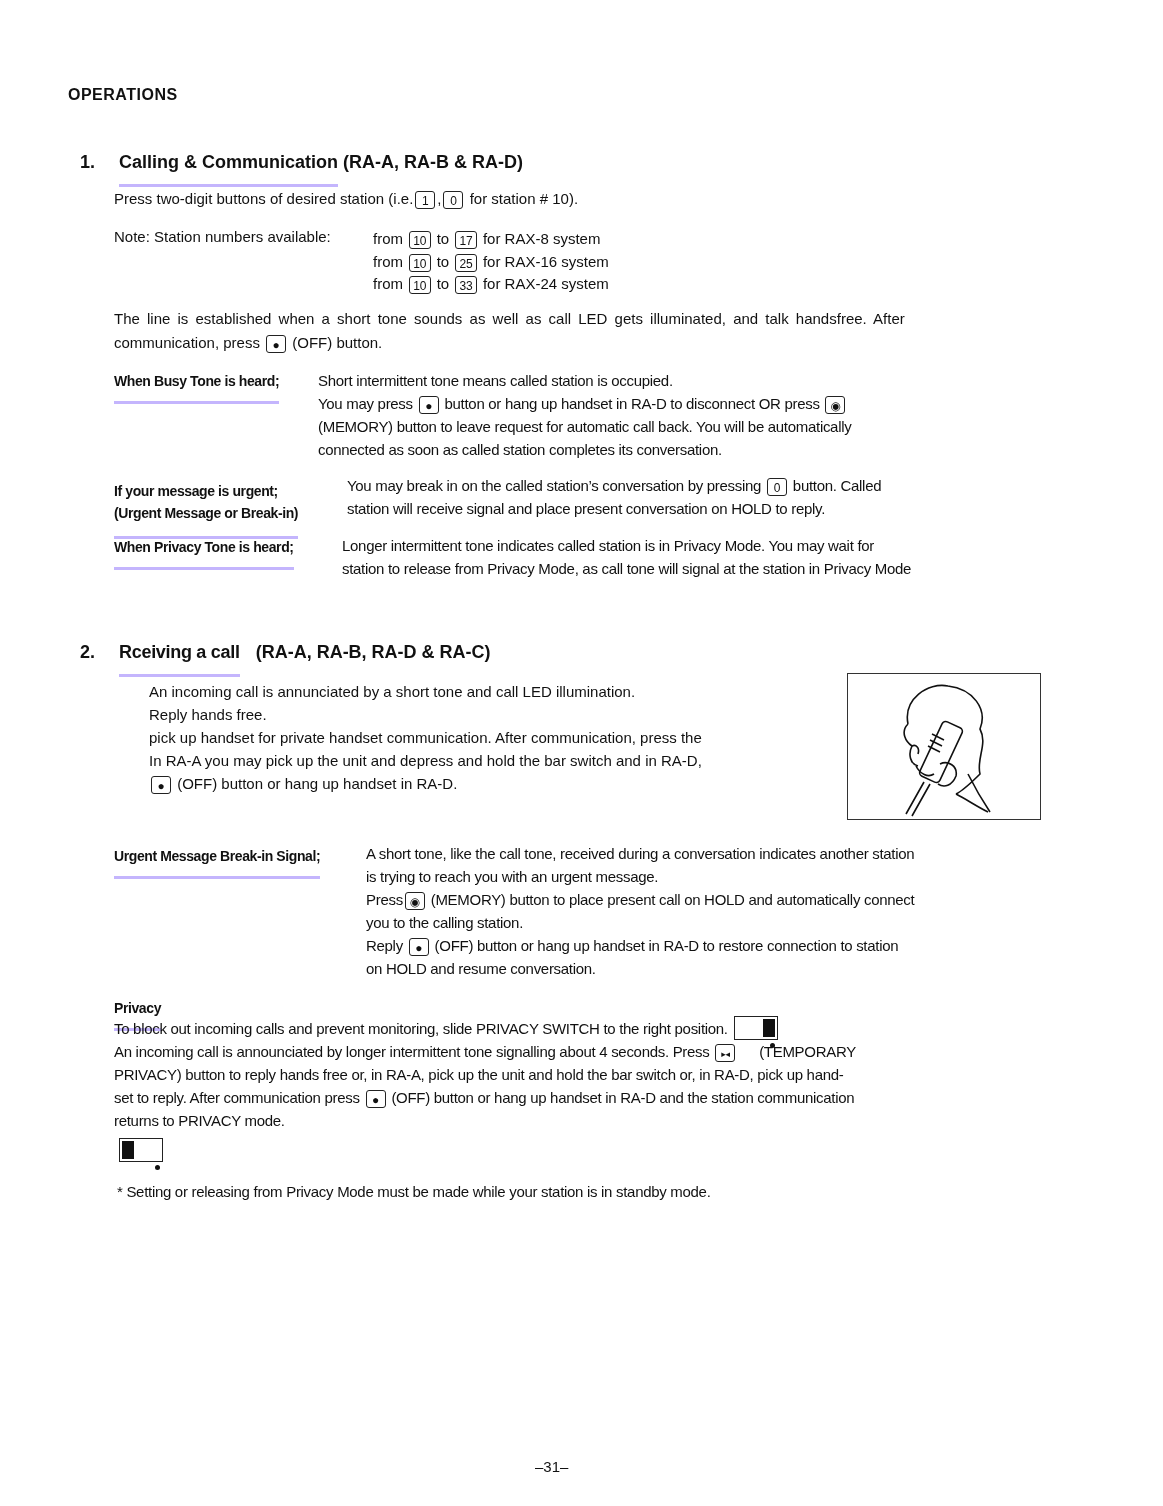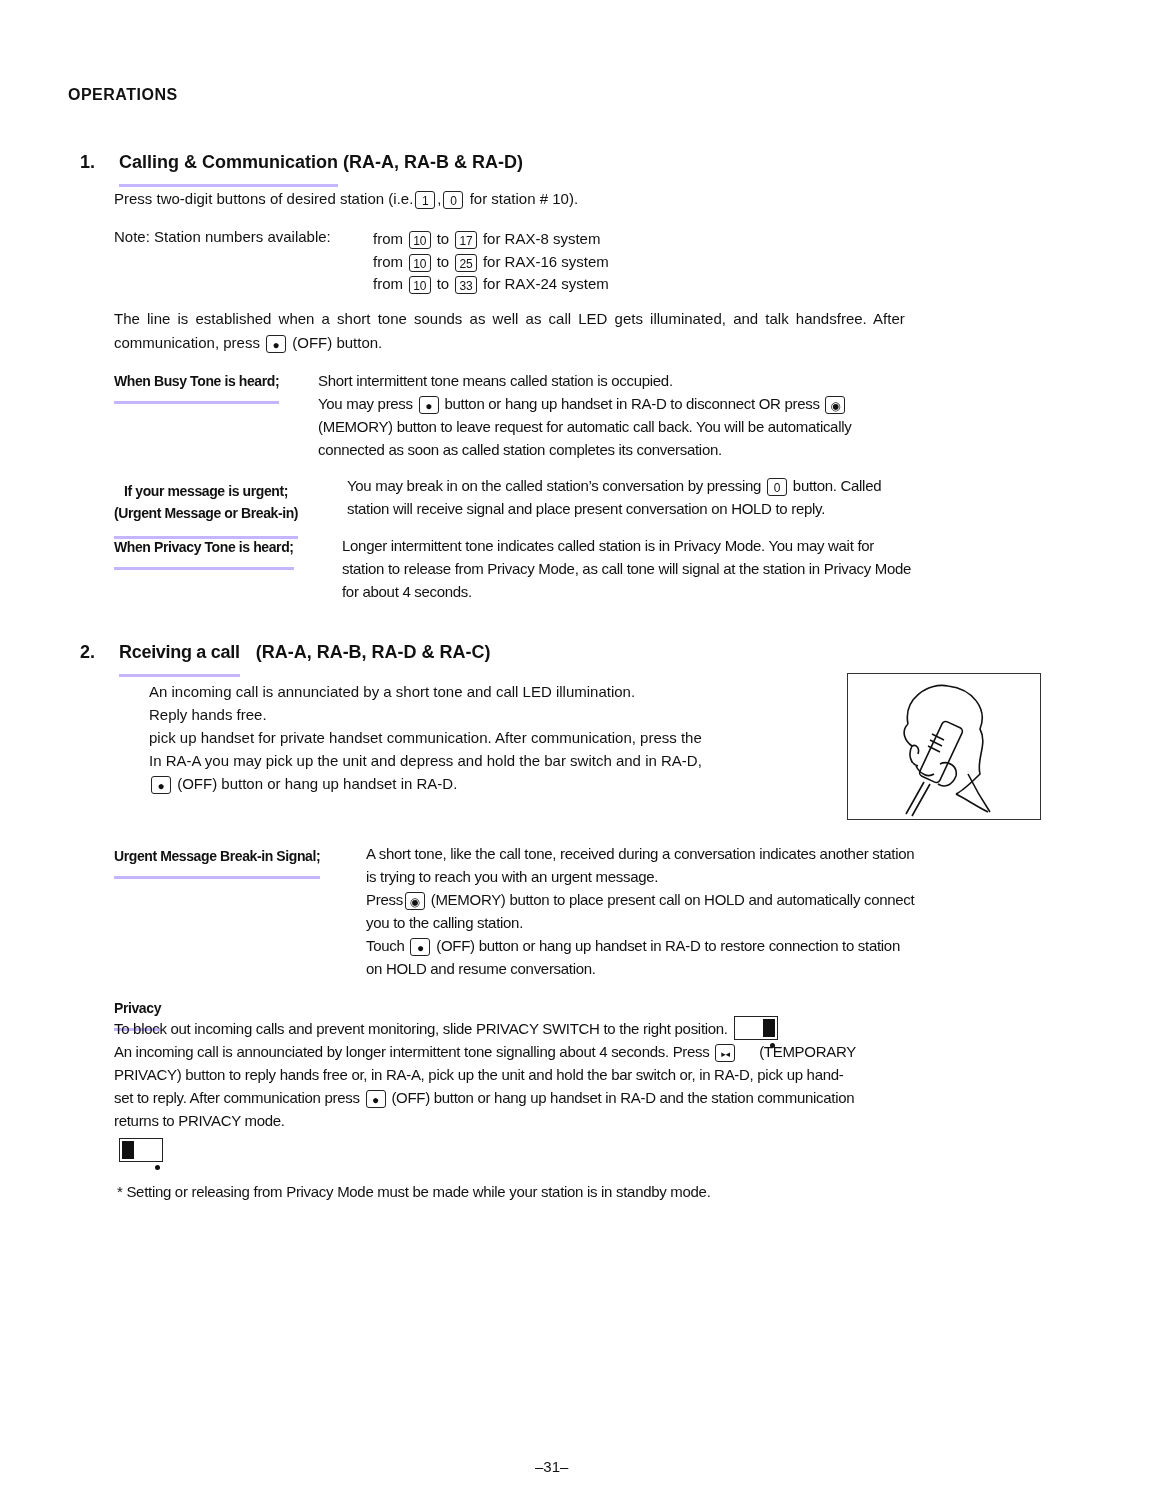--- a/index.html
+++ b/index.html
@@ -6,21 +6,21 @@
   body {
     width: 1163px; height: 1506px; position: relative; overflow: hidden;
     font-family: "Liberation Sans", sans-serif; color: #111;
     font-size: 15px;
   }
   .abs { position: absolute; white-space: nowrap; }
   .h-main { font-size: 16px; font-weight: bold; letter-spacing: 0.5px; }
   .h-sec { font-size: 18px; font-weight: bold; }
   .u { border-bottom: 3px solid #c4b5fd; padding-bottom: 12px; }
   .cond { font-family: "Liberation Sans", sans-serif; font-stretch: condensed; letter-spacing: -0.3px; }
-  .lbl { font-weight: bold; font-size: 14px; letter-spacing: -0.4px; text-align: center; }
+  .lbl { font-weight: bold; font-size: 14px; letter-spacing: -0.4px; }
   .key {
     display: inline-block; min-width: 20px; height: 18px; line-height: 18px;
     border: 1.3px solid #222; border-radius: 3px; text-align: center;
     font-size: 12px; padding: 0 3px; vertical-align: middle; margin: 0 2px;
     box-sizing: border-box;
   }
   .dot { font-size: 12px; }
   .para { position: absolute; font-size: 15px; line-height: 23px; }
   .switch {
     display: inline-block; position: relative; width: 42px; height: 22px;
@@ -102,21 +102,20 @@
     <span class="key">0</span>
     <span>button.  Called</span>
   </div>
   <div>station will receive signal and place present conversation on HOLD to reply.</div>
 </div>
 
 <div class="abs lbl" style="left:114px; top:539px;"><span class="u">When Privacy Tone is heard;</span></div>
 <div class="para cond" style="left:342px; top:534px;">
   <div>Longer intermittent tone indicates called station is in Privacy Mode.  You may wait for</div>
   <div>station to release from Privacy Mode, as call tone will signal at the station in Privacy Mode</div>
-  <div>for about 4 seconds.</div>
 </div>
 
 <div class="abs h-sec" style="left:80px; top:642px;">
   <span>2.</span>
   <span style="display:inline-block; width:14px;"></span>
   <span class="u cond">Rceiving a call</span>
   <span style="display:inline-block; width:6px;"></span>
   <span>(RA-A, RA-B, RA-D &amp; RA-C)</span>
 </div>
 
@@ -151,21 +150,21 @@
 <div class="abs lbl" style="left:114px; top:848px;"><span class="u">Urgent Message Break-in Signal;</span></div>
 <div class="para cond" style="left:366px; top:842px;">
   <div>A short tone, like the call tone, received during a conversation indicates another station</div>
   <div>is trying to reach you with an urgent message.</div>
   <div>
     <span>Press</span><span class="key dot">◉</span>
     <span>(MEMORY) button to place present call on HOLD and automatically connect</span>
   </div>
   <div>you to the calling station.</div>
   <div>
-    <span>Touch</span>
+    <span>Reply</span>
     <span class="key dot">●</span>
     <span>(OFF) button or hang up handset in RA-D to restore connection to station</span>
   </div>
   <div>on HOLD and resume conversation.</div>
 </div>
 
 <div class="abs lbl" style="left:114px; top:1000px;"><span class="u">Privacy</span></div>
 <div class="para cond" style="left:114px; top:1016px; width:922px;">
   <div>
     <span>To block out incoming calls and prevent monitoring, slide PRIVACY SWITCH to the right position.</span>

